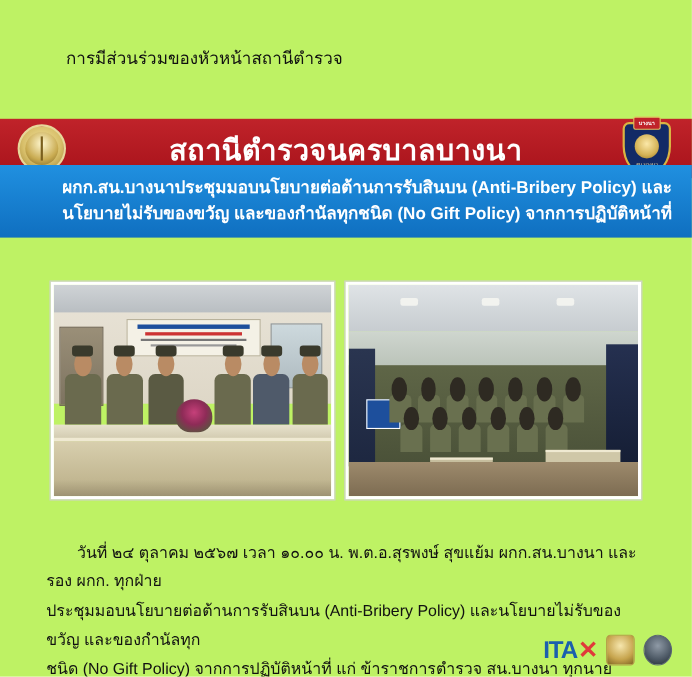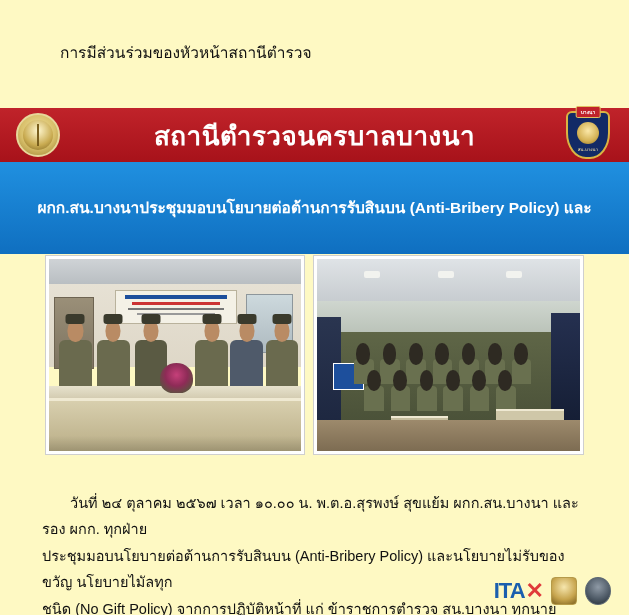--- a/index.html
+++ b/index.html
@@ -12,21 +12,21 @@
     background: #ffffff;
     font-family: "Liberation Sans", sans-serif;
     overflow: hidden;
     position: relative;
   }
 
   .page {
     position: relative;
     width: 629px;
     height: 615px;
-    background: #fef9c3;
+    background: #bef264;
     text-decoration: underline;
   }
 
   
   .top-heading {
     position: absolute;
     left: 60px;
     top: 40px;
     font-size: 15.5px;
     color: #111111;
@@ -135,28 +135,28 @@
     font-size: 4.5px;
     color: #ffe9a8;
     margin-top: 2px;
     white-space: nowrap;
   }
 
   
   .blue-banner {
     position: absolute;
     left: 0;
-    top: 162px;
+    top: 150px;
     width: 629px;
-    height: 92px;
+    height: 66px;
     background: #1a7fd4;
     background: linear-gradient(180deg, #2090e0 0%, #0f6fc0 100%);
     display: flex;
     align-items: center;
-    justify-content: center;
+    justify-content: flex-end;
     padding: 0 18px;
     box-sizing: border-box;
   }
   .blue-banner .subtitle {
     color: #ffffff;
     font-size: 15.5px;
     font-weight: bold;
     text-align: center;
     line-height: 1.55;
   }
@@ -358,20 +358,21 @@
     <div class="shield">
       <div class="top-bar">บางนา</div>
       <div class="circle"></div>
       <div class="bottom-txt">สน.บางนา</div>
     </div>
   </div>
 
   <div class="blue-banner">
     <div class="subtitle">
       <span>ผกก.สน.บางนาประชุมมอบนโยบายต่อต้านการรับสินบน  (Anti-Bribery Policy) และ</span><br>
+      <span>นโยบายไม่รับของขวัญ  และของกำนัลทุกชนิด (No Gift Policy) จากการปฏิบัติหน้าที่</span>
     </div>
   </div>
 
   <div class="photos">
 
     <div class="photo photo-left">
       <div class="pl-wall"></div>
       <div class="pl-ceiling"></div>
       <div class="pl-door"></div>
       <div class="pl-win"></div>
@@ -434,21 +435,21 @@
 
       <div class="pr-table2"></div>
       <div class="pr-table"></div>
       <div class="pr-floor"></div>
     </div>
 
   </div>
 
   <div class="caption">
     <div class="line1">วันที่ ๒๔ ตุลาคม ๒๕๖๗ เวลา ๑๐.๐๐ น. พ.ต.อ.สุรพงษ์ สุขแย้ม ผกก.สน.บางนา และรอง ผกก. ทุกฝ่าย</div>
-    <div>ประชุมมอบนโยบายต่อต้านการรับสินบน (Anti-Bribery Policy) และนโยบายไม่รับของขวัญ นโยบายไมัลทุก</div>
+    <div>ประชุมมอบนโยบายต่อต้านการรับสินบน (Anti-Bribery Policy) และนโยบายไม่รับของขวัญ และของกำนัลทุก</div>
     <div>ชนิด (No Gift Policy) จากการปฏิบัติหน้าที่ แก่ ข้าราชการตำรวจ สน.บางนา ทุกนาย</div>
   </div>
 
   <div class="footer-logos">
     <div class="ita-logo">
       <span>ITA</span>
         <span class="x">✕</span>
     </div>
     <div class="footer-badge"></div>
     <div class="footer-badge dark"></div>

